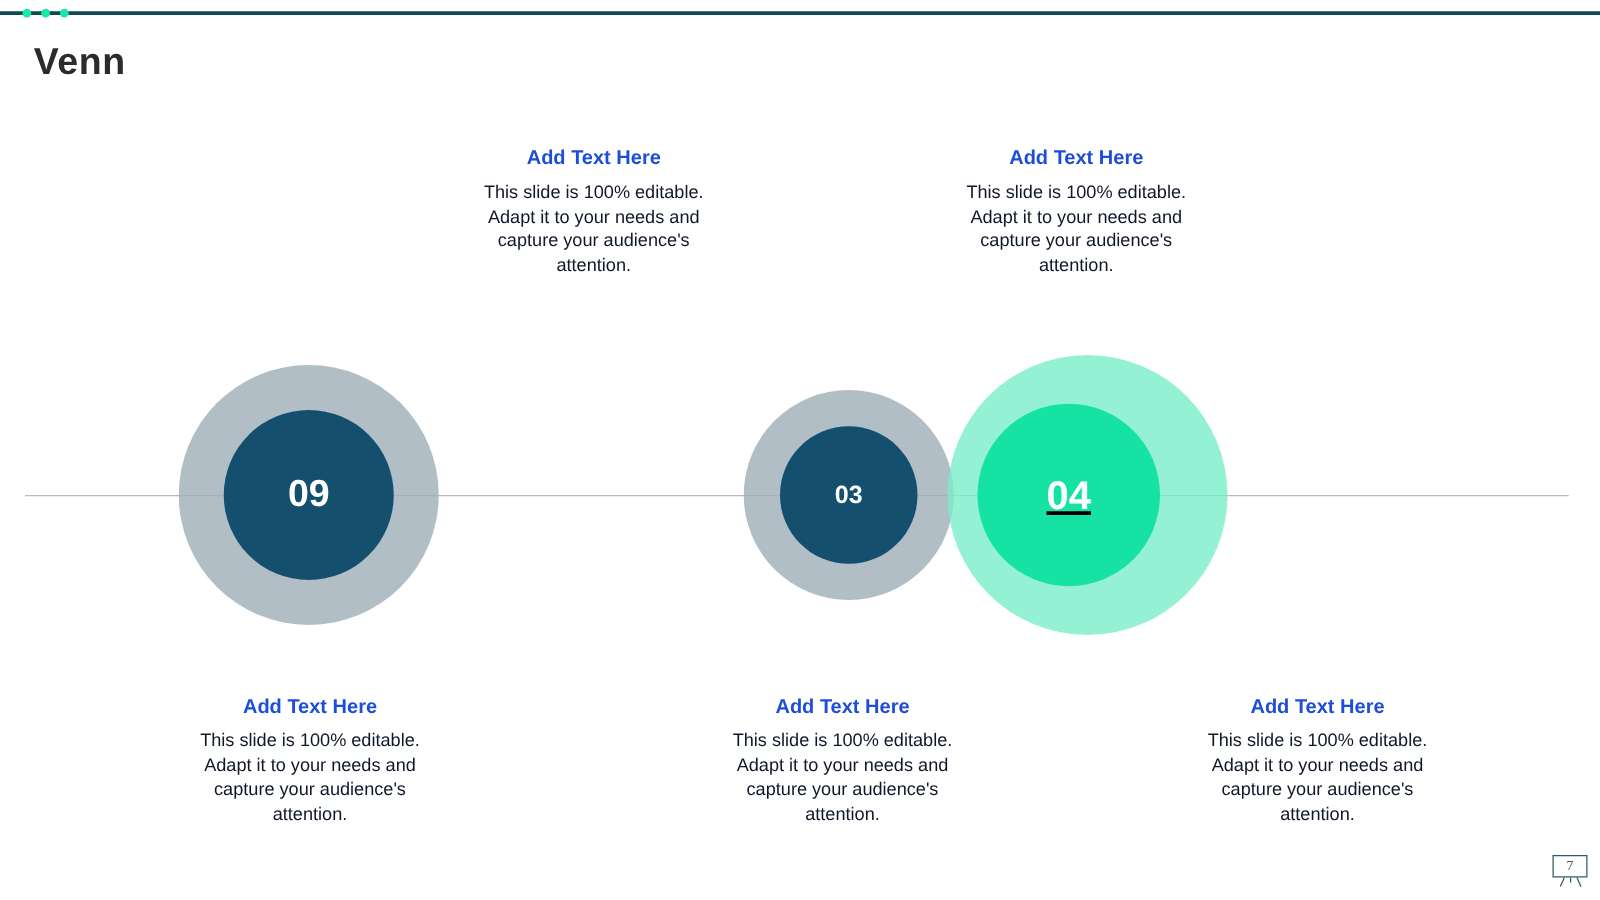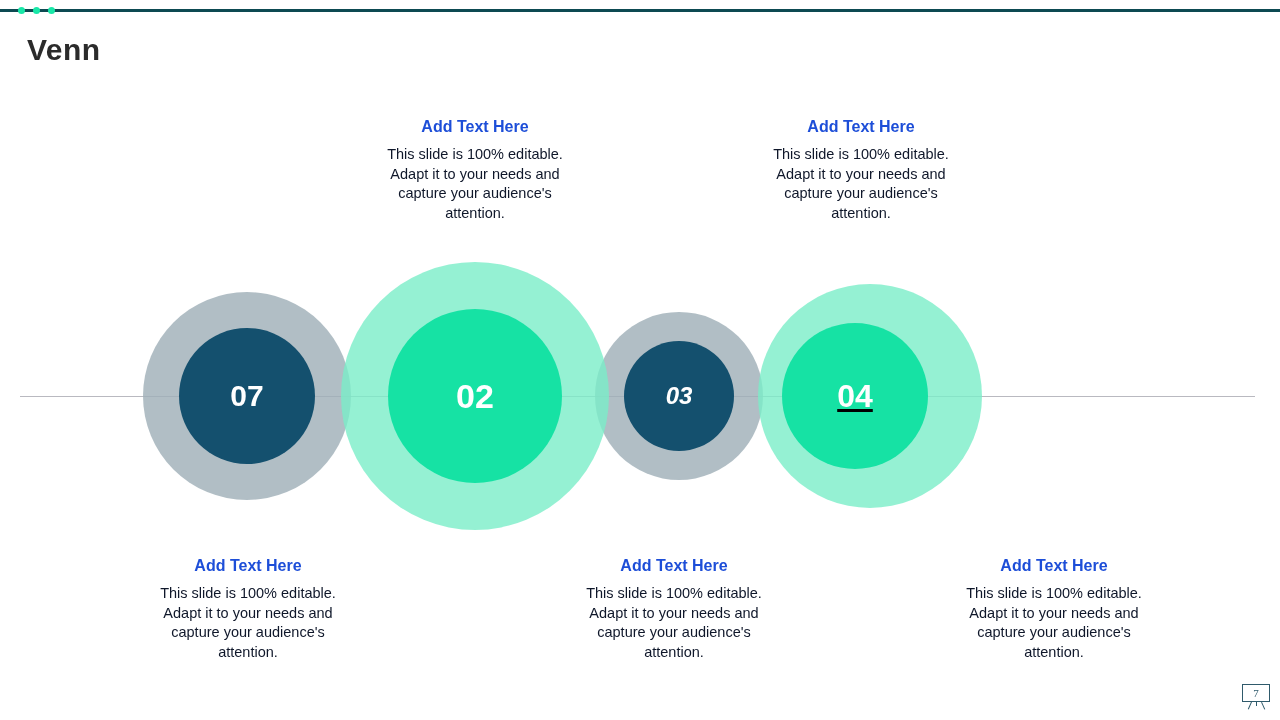--- a/index.html
+++ b/index.html
@@ -114,21 +114,21 @@
   #node-01 { left: 143px; top: 292px; width: 208px; height: 208px; z-index: 2; }
   #node-01 .inner { left: 36px; top: 36px; width: 136px; height: 136px; }
   #node-01 .num { font-size: 30px; }
 
   #node-02 { left: 341px; top: 262px; width: 268px; height: 268px; z-index: 3; }
   #node-02 .inner { left: 47px; top: 47px; width: 174px; height: 174px; }
   #node-02 .num { font-size: 34px; }
 
   #node-03 { left: 595px; top: 312px; width: 168px; height: 168px; z-index: 2; }
   #node-03 .inner { left: 29px; top: 29px; width: 110px; height: 110px; }
-  #node-03 .num { font-size: 24px; font-style: italic; }
+  #node-03 .num { font-size: 20px; }
 
   #node-04 { left: 758px; top: 284px; width: 224px; height: 224px; z-index: 3; }
   #node-04 .inner { left: 24px; top: 39px; width: 146px; height: 146px; text-decoration: underline; }
   #node-04 .num { font-size: 32px; }
 
   #node-05 { left: 971px; top: 314px; width: 164px; height: 164px; z-index: 2; }
   #node-05 .inner { left: 29px; top: 29px; width: 106px; height: 106px; }
   #node-05 .num { font-size: 26px; }
 
   
@@ -212,30 +212,24 @@
 
 <div class="page-title">Venn</div>
 
 <div class="axis-line"></div>
 
 <div class="venn-stage">
 
   <div class="node grey" id="node-01">
     <span class="outer"></span>
     <span class="inner">
-      <span class="num">07</span>
+      <span class="num">09</span>
     </span>
   </div>
 
-  <div class="node green" id="node-02">
-    <span class="outer"></span>
-    <span class="inner">
-      <span class="num">02</span>
-    </span>
-  </div>
 
   <div class="node grey" id="node-03">
     <span class="outer"></span>
     <span class="inner">
       <span class="num">03</span>
     </span>
   </div>
 
   <div class="node green" id="node-04">
     <span class="outer"></span>

